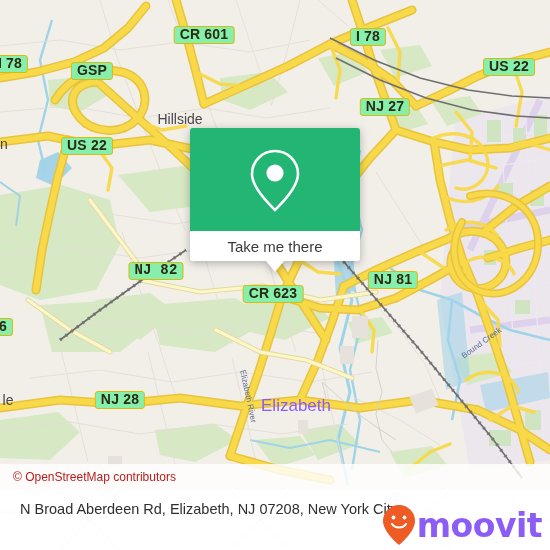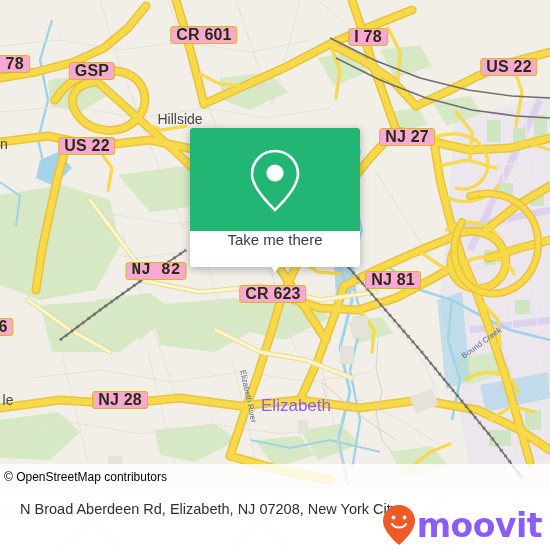--- a/index.html
+++ b/index.html
@@ -15,26 +15,26 @@
   #map{
     position:absolute;left:0;top:0;width:550px;height:490px;
     background:#f2efe9;
     overflow:hidden;
   }
   #map svg{position:absolute;left:0;top:0;}
 
   
   .shield{
     position:absolute;
-    background:#f9a8d4;
+    background:#86efac;
     border:1px solid #d9bb0a;
     border-radius:3px;
     color:#2b2b14;
     font-weight:bold;
-    font-size:16px;
+    font-size:14px;
     line-height:13px;
     padding:1px 5px 2px 5px;
     letter-spacing:0.2px;
     white-space:nowrap;
     font-family:"Liberation Sans", sans-serif;
     transform:translate(-50%,-50%);
     box-sizing:border-box;
   }
   .place-label{
     position:absolute;
@@ -53,40 +53,40 @@
     font-family:"Liberation Sans", sans-serif;
   }
 
   
   #attrib{
     position:absolute;left:0;bottom:0;width:550px;height:26px;
     background:rgba(255,255,255,0.82);
     display:flex;align-items:center;
   }
   #attrib span{
-    font-size:12px;color:#000000;padding-left:4px;
+    font-size:12px;color:#b91c1c;padding-left:13px;
     font-family:"Liberation Sans", sans-serif;
   }
 
   
   #callout{
     position:absolute;left:190px;top:128px;width:170px;
     filter:drop-shadow(0 2px 4px rgba(0,0,0,0.28));
   }
   #callout-top{
     background:#22b573;
     height:103px;
     border-radius:3px 3px 0 0;
     display:flex;align-items:center;justify-content:center;
   }
   #callout-bottom{
     background:#ffffff;
-    height:36px;
+    height:30px;
     border-radius:0 0 3px 3px;
-    display:flex;justify-content:center;
+    display:flex;align-items:center;justify-content:center;
     position:relative;
   }
   #callout-bottom .label{
     font-size:15px;color:#3b3b3b;
     font-family:"Liberation Sans", sans-serif;
   }
   #callout-tail{
     position:absolute;left:50%;top:133px;
     width:0;height:0;margin-left:-9px;
     border-left:9px solid transparent;
@@ -364,21 +364,21 @@
         <rect x="108" y="456" width="14" height="10"></rect>
         <rect x="412" y="392" width="24" height="18" transform="rotate(-20 424 401)"></rect>
       </g>
     </svg>
 
     <div class="shield" style="left:204px;top:35px;">CR 601</div>
     <div class="shield" style="left:368px;top:37px;">I 78</div>
     <div class="shield" style="left:509px;top:67px;">US 22</div>
     <div class="shield" style="left:10px;top:64px;">I 78</div>
     <div class="shield" style="left:92px;top:71px;">GSP</div>
-    <div class="shield" style="left:407px;top:107px;margin-top:30px;">NJ 27</div>
+    <div class="shield" style="left:385px;top:107px;">NJ 27</div>
     <div class="shield" style="left:87px;top:146px;">US 22</div>
     <div class="shield" style="left:156px;top:271px;font-family:Liberation Mono, monospace;">NJ 82</div>
     <div class="shield" style="left:273px;top:294px;">CR 623</div>
     <div class="shield" style="left:393px;top:280px;">NJ 81</div>
     <div class="shield" style="left:3px;top:327px;">6</div>
     <div class="shield" style="left:120px;top:400px;">NJ 28</div>
 
     <div class="place-label" style="left:180px;top:119px;">Hillside</div>
     <div class="place-label big" style="left:296px;top:406px;">Elizabeth</div>
     <div class="place-label" style="left:4px;top:144px;">n</div>

